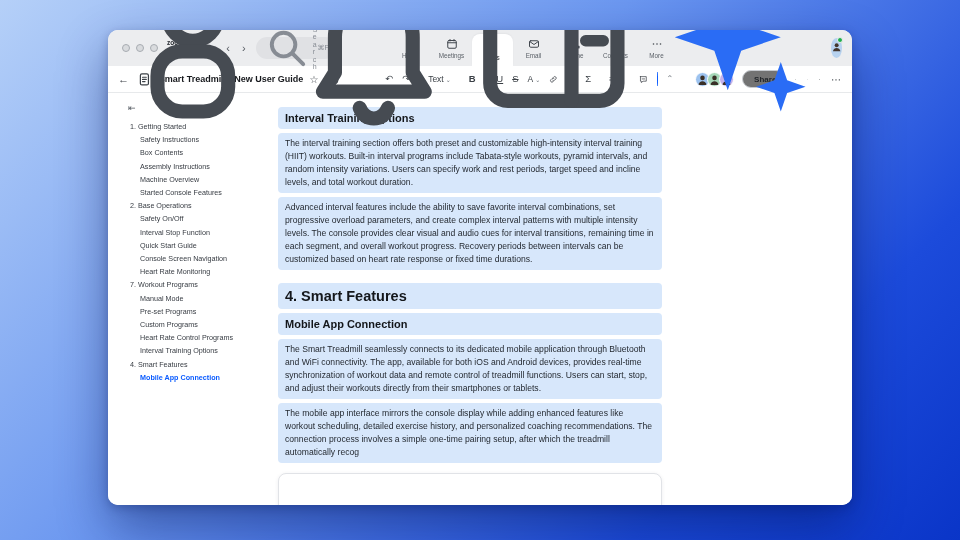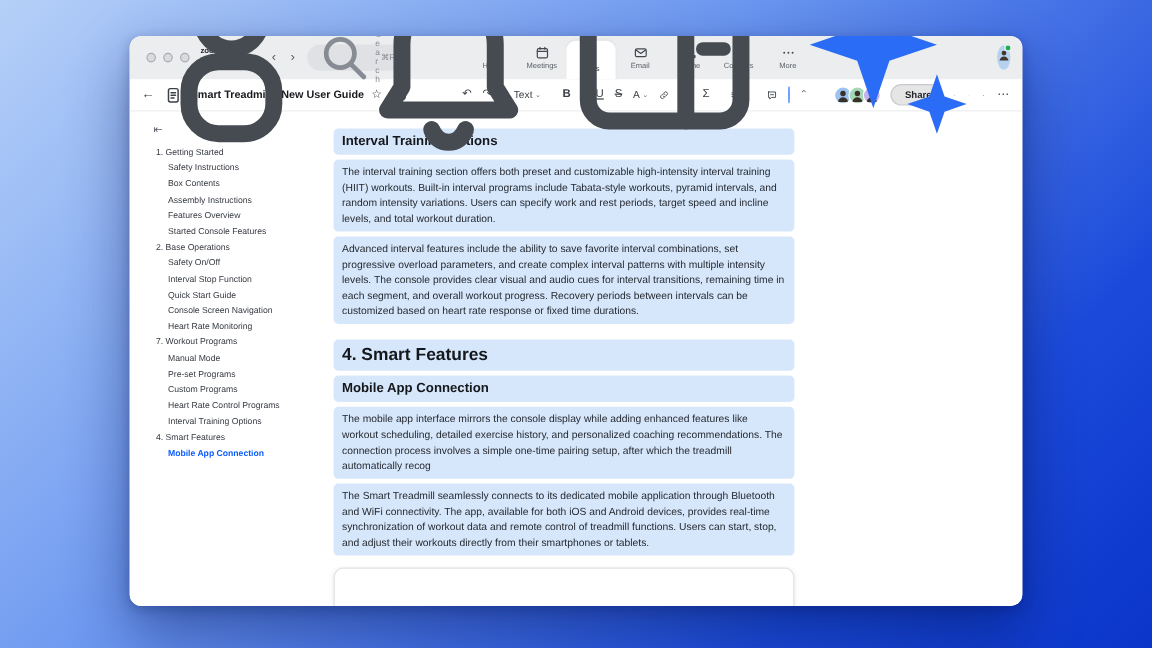--- a/index.html
+++ b/index.html
@@ -61,21 +61,21 @@
   .aibtn{width:14px;height:14px;border-radius:50%;background:#0b5cff;color:#fff;display:flex;
     align-items:center;justify-content:center;cursor:pointer}
   .aibtn svg{width:8px;height:8px}
   .collab{display:flex;align-items:center;margin-left:22px}
   .mini-av{width:15px;height:15px;border-radius:50%;border:1.5px solid #fff;margin-left:-3px;
     display:flex;align-items:flex-end;justify-content:center;overflow:hidden;cursor:pointer}
   .mini-av:first-child{margin-left:0}
   .mini-av svg{width:13px;height:13px;color:#3a3028}
   .av-blue{background:#9cc2ef}.av-green{background:#a6d7b8}.av-purple{background:#c2b1eb}
   .sharebtn{margin-left:8px;height:18px;border:1px solid #c7cbd0;border-radius:9px;display:flex;
-    align-items:center;gap:3px;padding:0 8px;cursor:pointer;background:#e5e5e5}
+    align-items:center;gap:3px;padding:0 8px;cursor:pointer;background:#737373}
   .sharebtn svg{width:8px;height:8px;display:block;color:#2a2e33}
   .sharebtn .lbl{font-size:8px;font-weight:700;color:#1f2328}
   .tbricons{display:flex;align-items:center;gap:11px;margin-left:10px}
   .doctb .more{font-size:10px;letter-spacing:1px}
 
   
   .bodyrow{flex:1;display:flex;background:#fff;overflow:hidden}
   .sidebar{flex:0 0 170px;padding:10px 0 0 22px}
   .toc-collapse{font-size:9px;color:#5a6067;cursor:pointer;margin-bottom:7px;margin-left:-2px}
   .toc-item{font-size:7.2px;line-height:13.2px;color:#363b42;cursor:pointer;white-space:nowrap}
@@ -363,21 +363,21 @@
         <div>
 
             <div class="toc-item lvl-1">1. Getting Started</div>
 
             <div class="toc-item lvl-2">Safety Instructions</div>
 
             <div class="toc-item lvl-2">Box Contents</div>
 
             <div class="toc-item lvl-2">Assembly Instructions</div>
 
-            <div class="toc-item lvl-2">Features Overview</div>
+            <div class="toc-item lvl-2">Machine Overview</div>
 
             <div class="toc-item lvl-2">Started Console Features</div>
 
             <div class="toc-item lvl-1">2. Base Operations</div>
 
             <div class="toc-item lvl-2">Safety On/Off</div>
 
             <div class="toc-item lvl-2">Interval Stop Function</div>
 
             <div class="toc-item lvl-2">Quick Start Guide</div>
@@ -410,23 +410,23 @@
             <div class="blk t-h3">Interval Training Options</div>
 
             <div class="blk t-p">The interval training section offers both preset and customizable high-intensity interval training (HIIT) workouts. Built-in interval programs include Tabata-style workouts, pyramid intervals, and random intensity variations. Users can specify work and rest periods, target speed and incline levels, and total workout duration.</div>
 
             <div class="blk t-p">Advanced interval features include the ability to save favorite interval combinations, set progressive overload parameters, and create complex interval patterns with multiple intensity levels. The console provides clear visual and audio cues for interval transitions, remaining time in each segment, and overall workout progress. Recovery periods between intervals can be customized based on heart rate response or fixed time durations.</div>
 
             <div class="blk t-h2">4. Smart Features</div>
 
             <div class="blk t-h3">Mobile App Connection</div>
 
+            <div class="blk t-p">The Smart Treadmill seamlessly connects to its dedicated mobile application through Bluetooth and WiFi connectivity. The app, available for both iOS and Android devices, provides real-time synchronization of workout data and remote control of treadmill functions. Users can start, stop, and adjust their workouts directly from their smartphones or tablets.</div>
+
             <div class="blk t-p">The mobile app interface mirrors the console display while adding enhanced features like workout scheduling, detailed exercise history, and personalized coaching recommendations. The connection process involves a simple one-time pairing setup, after which the treadmill automatically recog</div>
-
-            <div class="blk t-p">The Smart Treadmill seamlessly connects to its dedicated mobile application through Bluetooth and WiFi connectivity. The app, available for both iOS and Android devices, provides real-time synchronization of workout data and remote control of treadmill functions. Users can start, stop, and adjust their workouts directly from their smartphones or tablets.</div>
           </div>
 
         <div class="aicard">
           <div class="row1">
             <span style="display: inline-flex;">
                 <svg viewBox="0 0 24 24" fill="currentColor" style="width: 100%; height: 100%;">
                   <path d="M11 3l1.9 5.6L18.5 10.5l-5.6 1.9L11 18l-1.9-5.6L3.5 10.5l5.6-1.9L11 3z"></path>
                   <path d="M18.5 14l.9 2.6 2.6.9-2.6.9-.9 2.6-.9-2.6-2.6-.9 2.6-.9.9-2.6z"></path>
                 </svg>
               </span>

